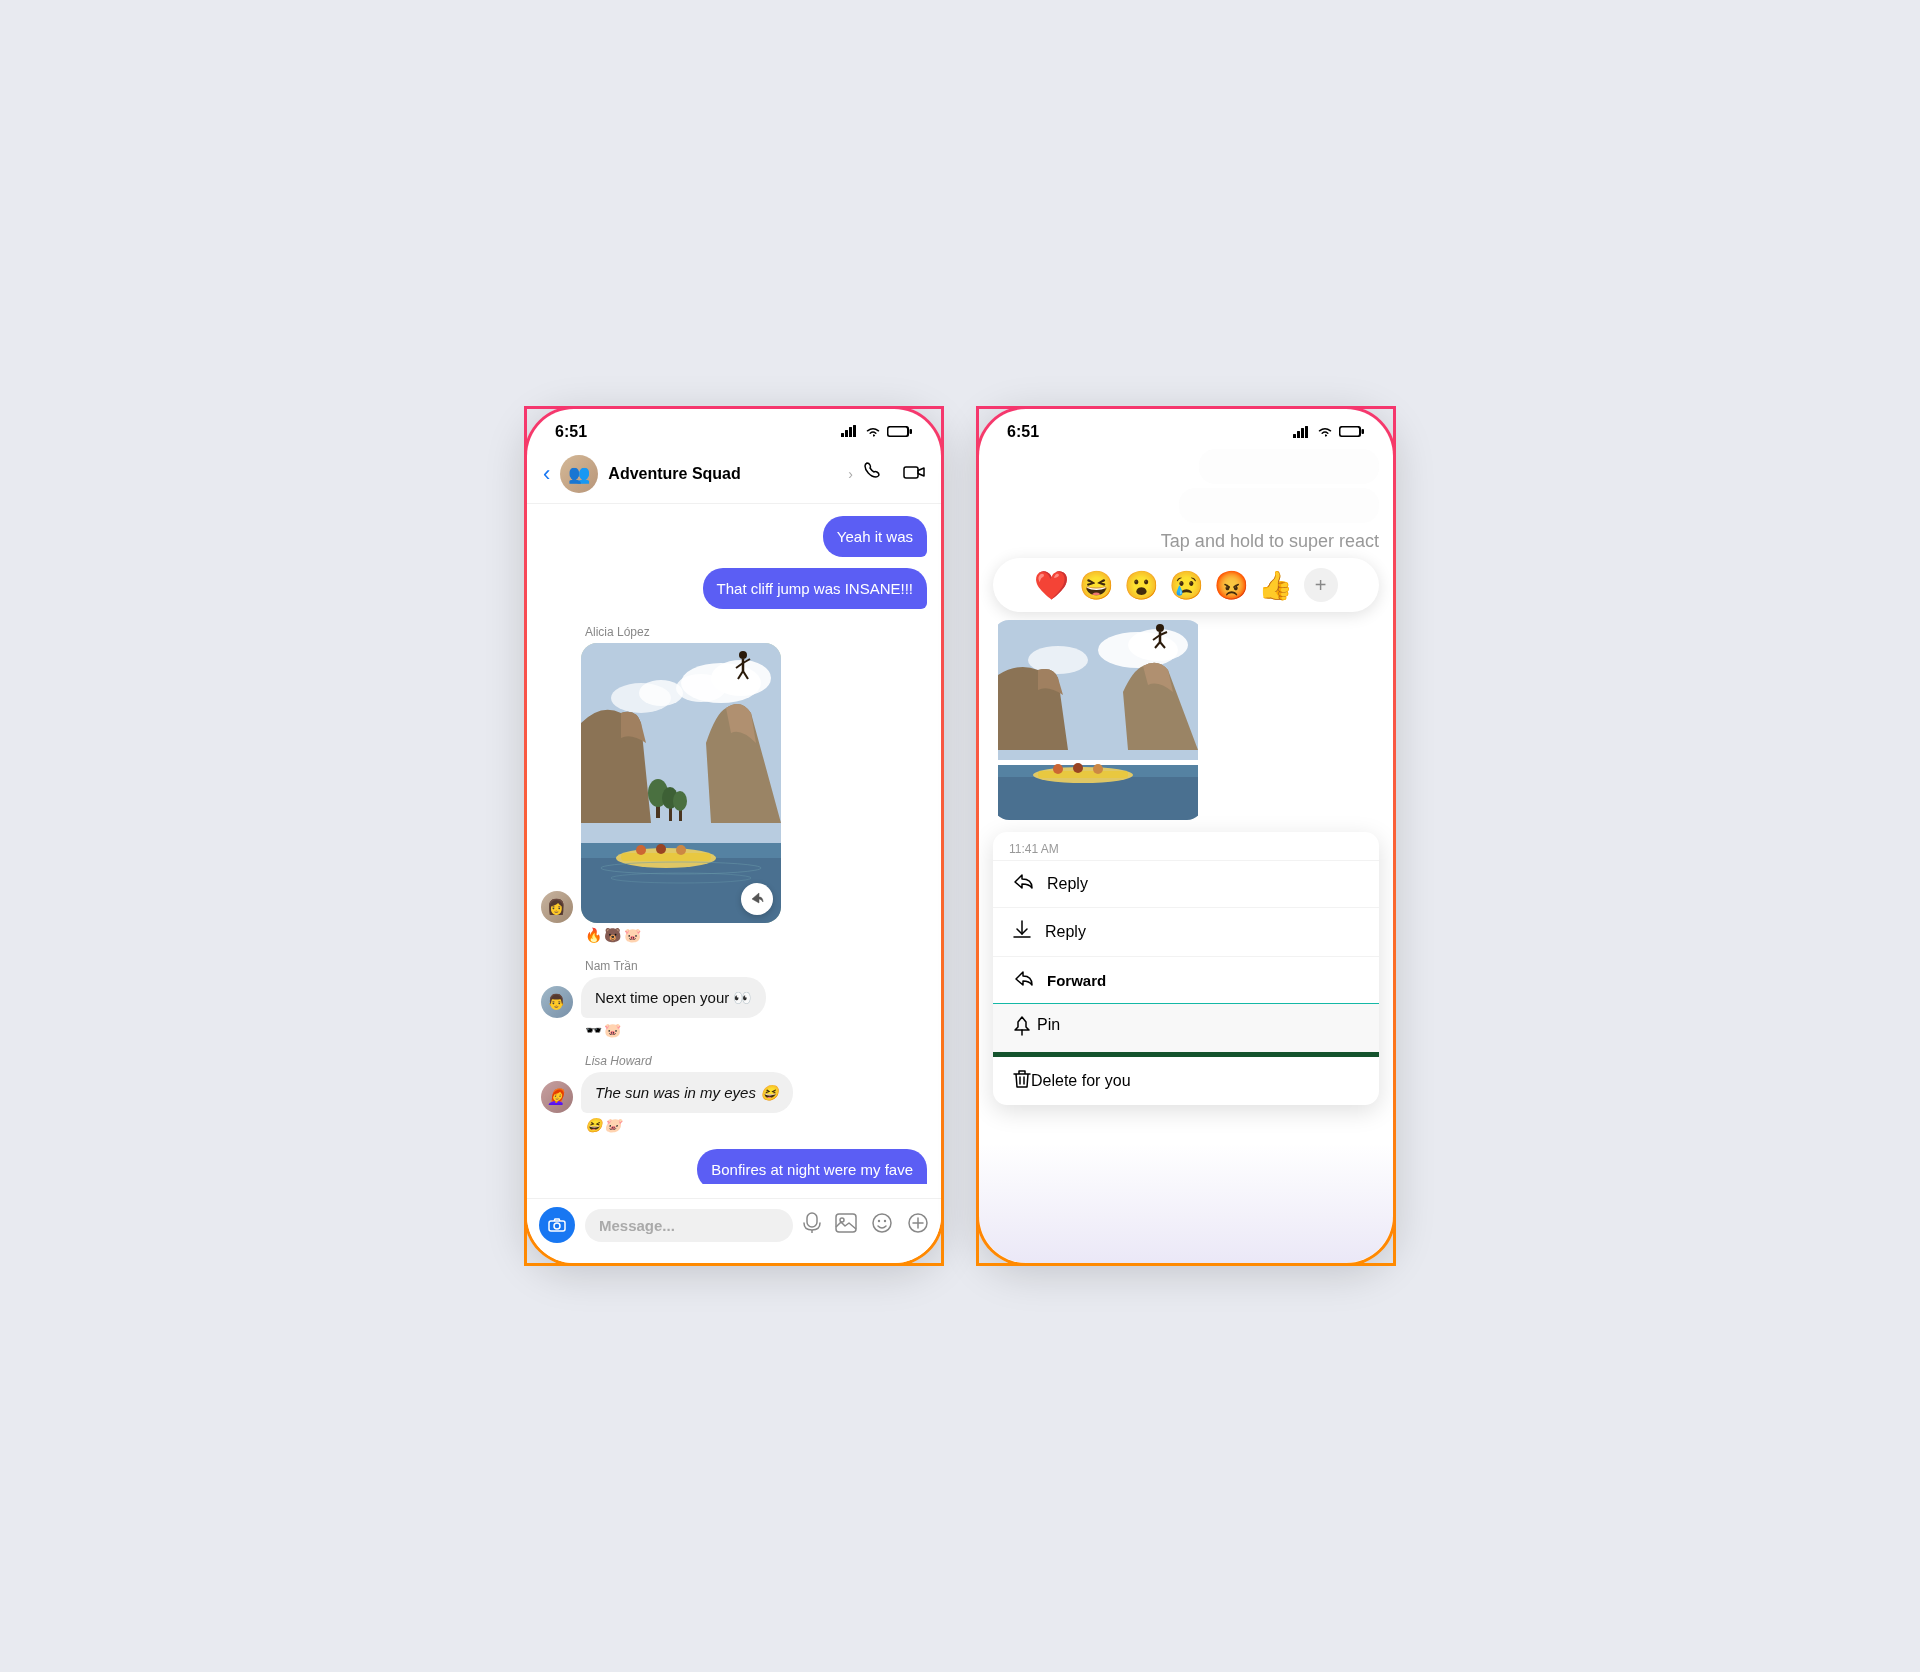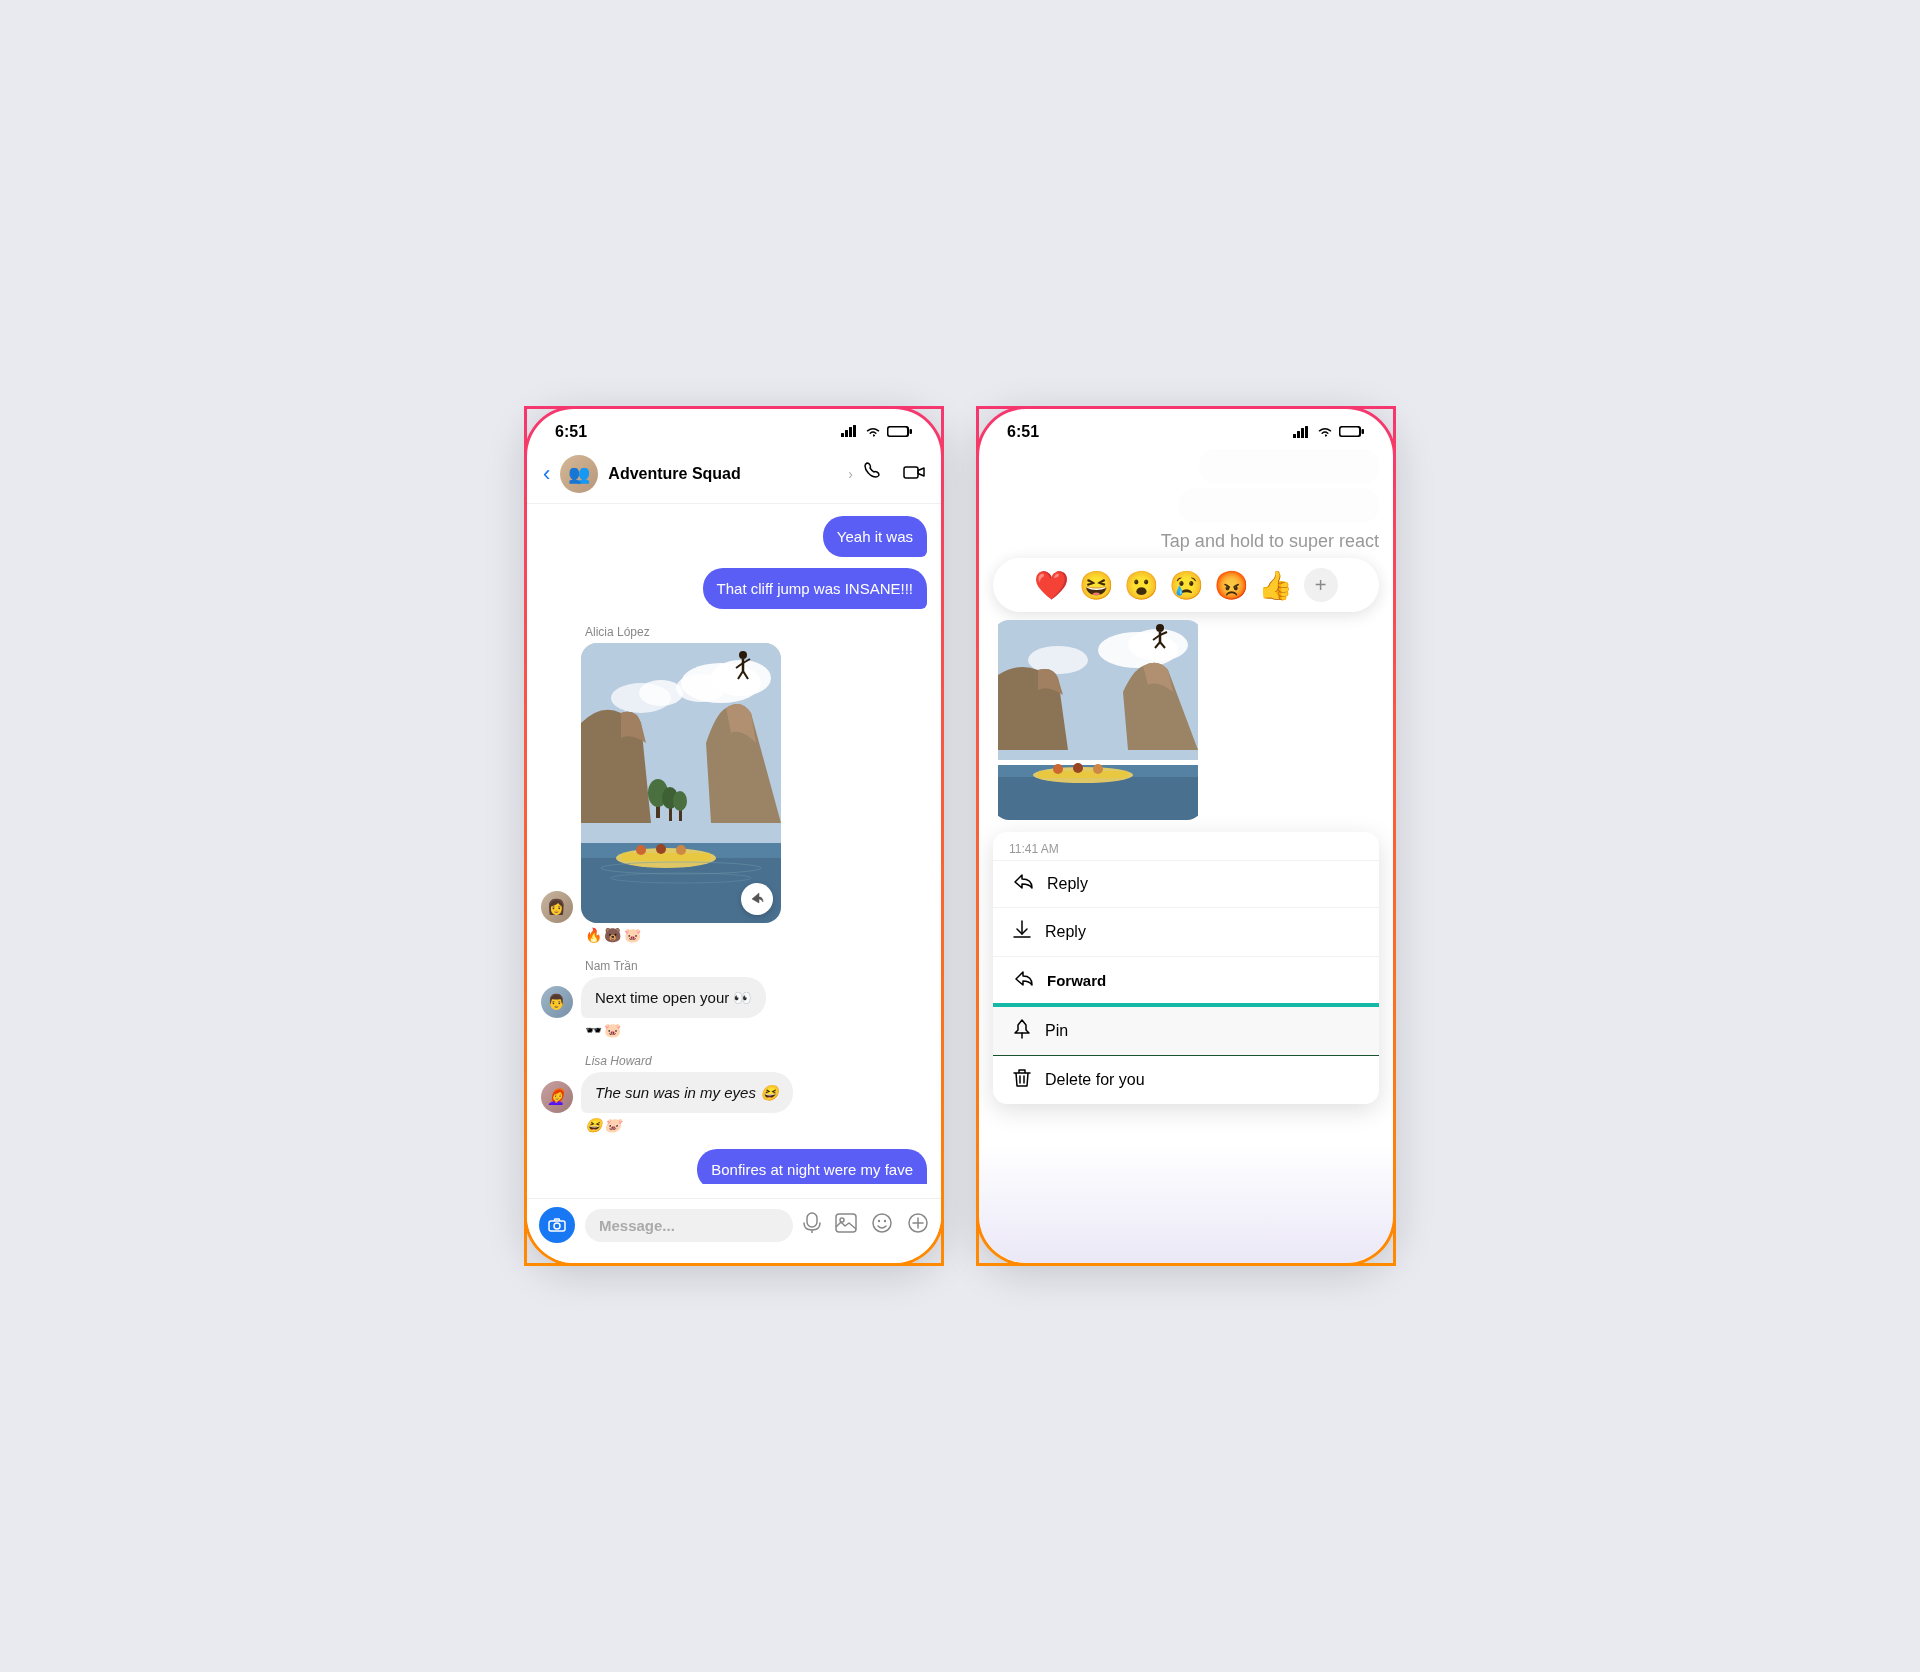--- a/index.html
+++ b/index.html
@@ -537,31 +537,31 @@
 
       <div style="display:flex;align-items:center;gap:14px;padding:12px 20px;border-top:1px solid #f2f2f2;cursor:pointer;">
         <span>
           <svg width="20" height="18" viewBox="0 0 20 18" fill="none">
               <path d="M3 10 L10 3 L10 7 C16 7 19 10 19 16 C17 13 14 12 10 12 L10 16 Z" stroke="#000" stroke-width="1.5" stroke-linejoin="round"></path>
             </svg>
         </span>
         <span style="font-size:15px;font-weight:bold;">Forward</span>
       </div>
 
-      <div style="display:flex;align-items:center;gap:14px;padding:12px 20px;border-top:4px solid #14b8a6;cursor:pointer;background:#f8f8f8;">
+      <div style="display:flex;align-items:flex-start;gap:6px;padding:12px 20px;border-top:1px solid #14b8a6;cursor:pointer;background:#f8f8f8;">
         <span>
           <svg width="18" height="20" viewBox="0 0 18 20" fill="none">
               <path d="M9 1 L13 6 L13 11 L16 14 L2 14 L5 11 L5 6 Z" stroke="#000" stroke-width="1.5" stroke-linejoin="round"></path>
               <line x1="9" y1="14" x2="9" y2="19" stroke="#000" stroke-width="1.5" stroke-linecap="round"></line>
             </svg>
         </span>
         <span style="font-size:16px;">Pin</span>
       </div>
 
-      <div style="display:flex;align-items:center;gap:14px;padding:12px 20px;border-top:1px solid #14532d;cursor:pointer;">
+      <div style="display:flex;align-items:center;padding:12px 20px;border-top:5px solid #14532d;cursor:pointer;">
         <span>
           <svg width="18" height="20" viewBox="0 0 18 20" fill="none">
               <path d="M1 5 L17 5" stroke="#000" stroke-width="1.5" stroke-linecap="round"></path>
               <path d="M6 5 L6 2 L12 2 L12 5" stroke="#000" stroke-width="1.5" stroke-linejoin="round"></path>
               <path d="M3 5 L4 18 L14 18 L15 5" stroke="#000" stroke-width="1.5" stroke-linejoin="round"></path>
               <line x1="7" y1="8" x2="7" y2="15" stroke="#000" stroke-width="1.5" stroke-linecap="round"></line>
               <line x1="11" y1="8" x2="11" y2="15" stroke="#000" stroke-width="1.5" stroke-linecap="round"></line>
             </svg>
         </span>
         <span style="font-size:16px;">Delete for you</span>

